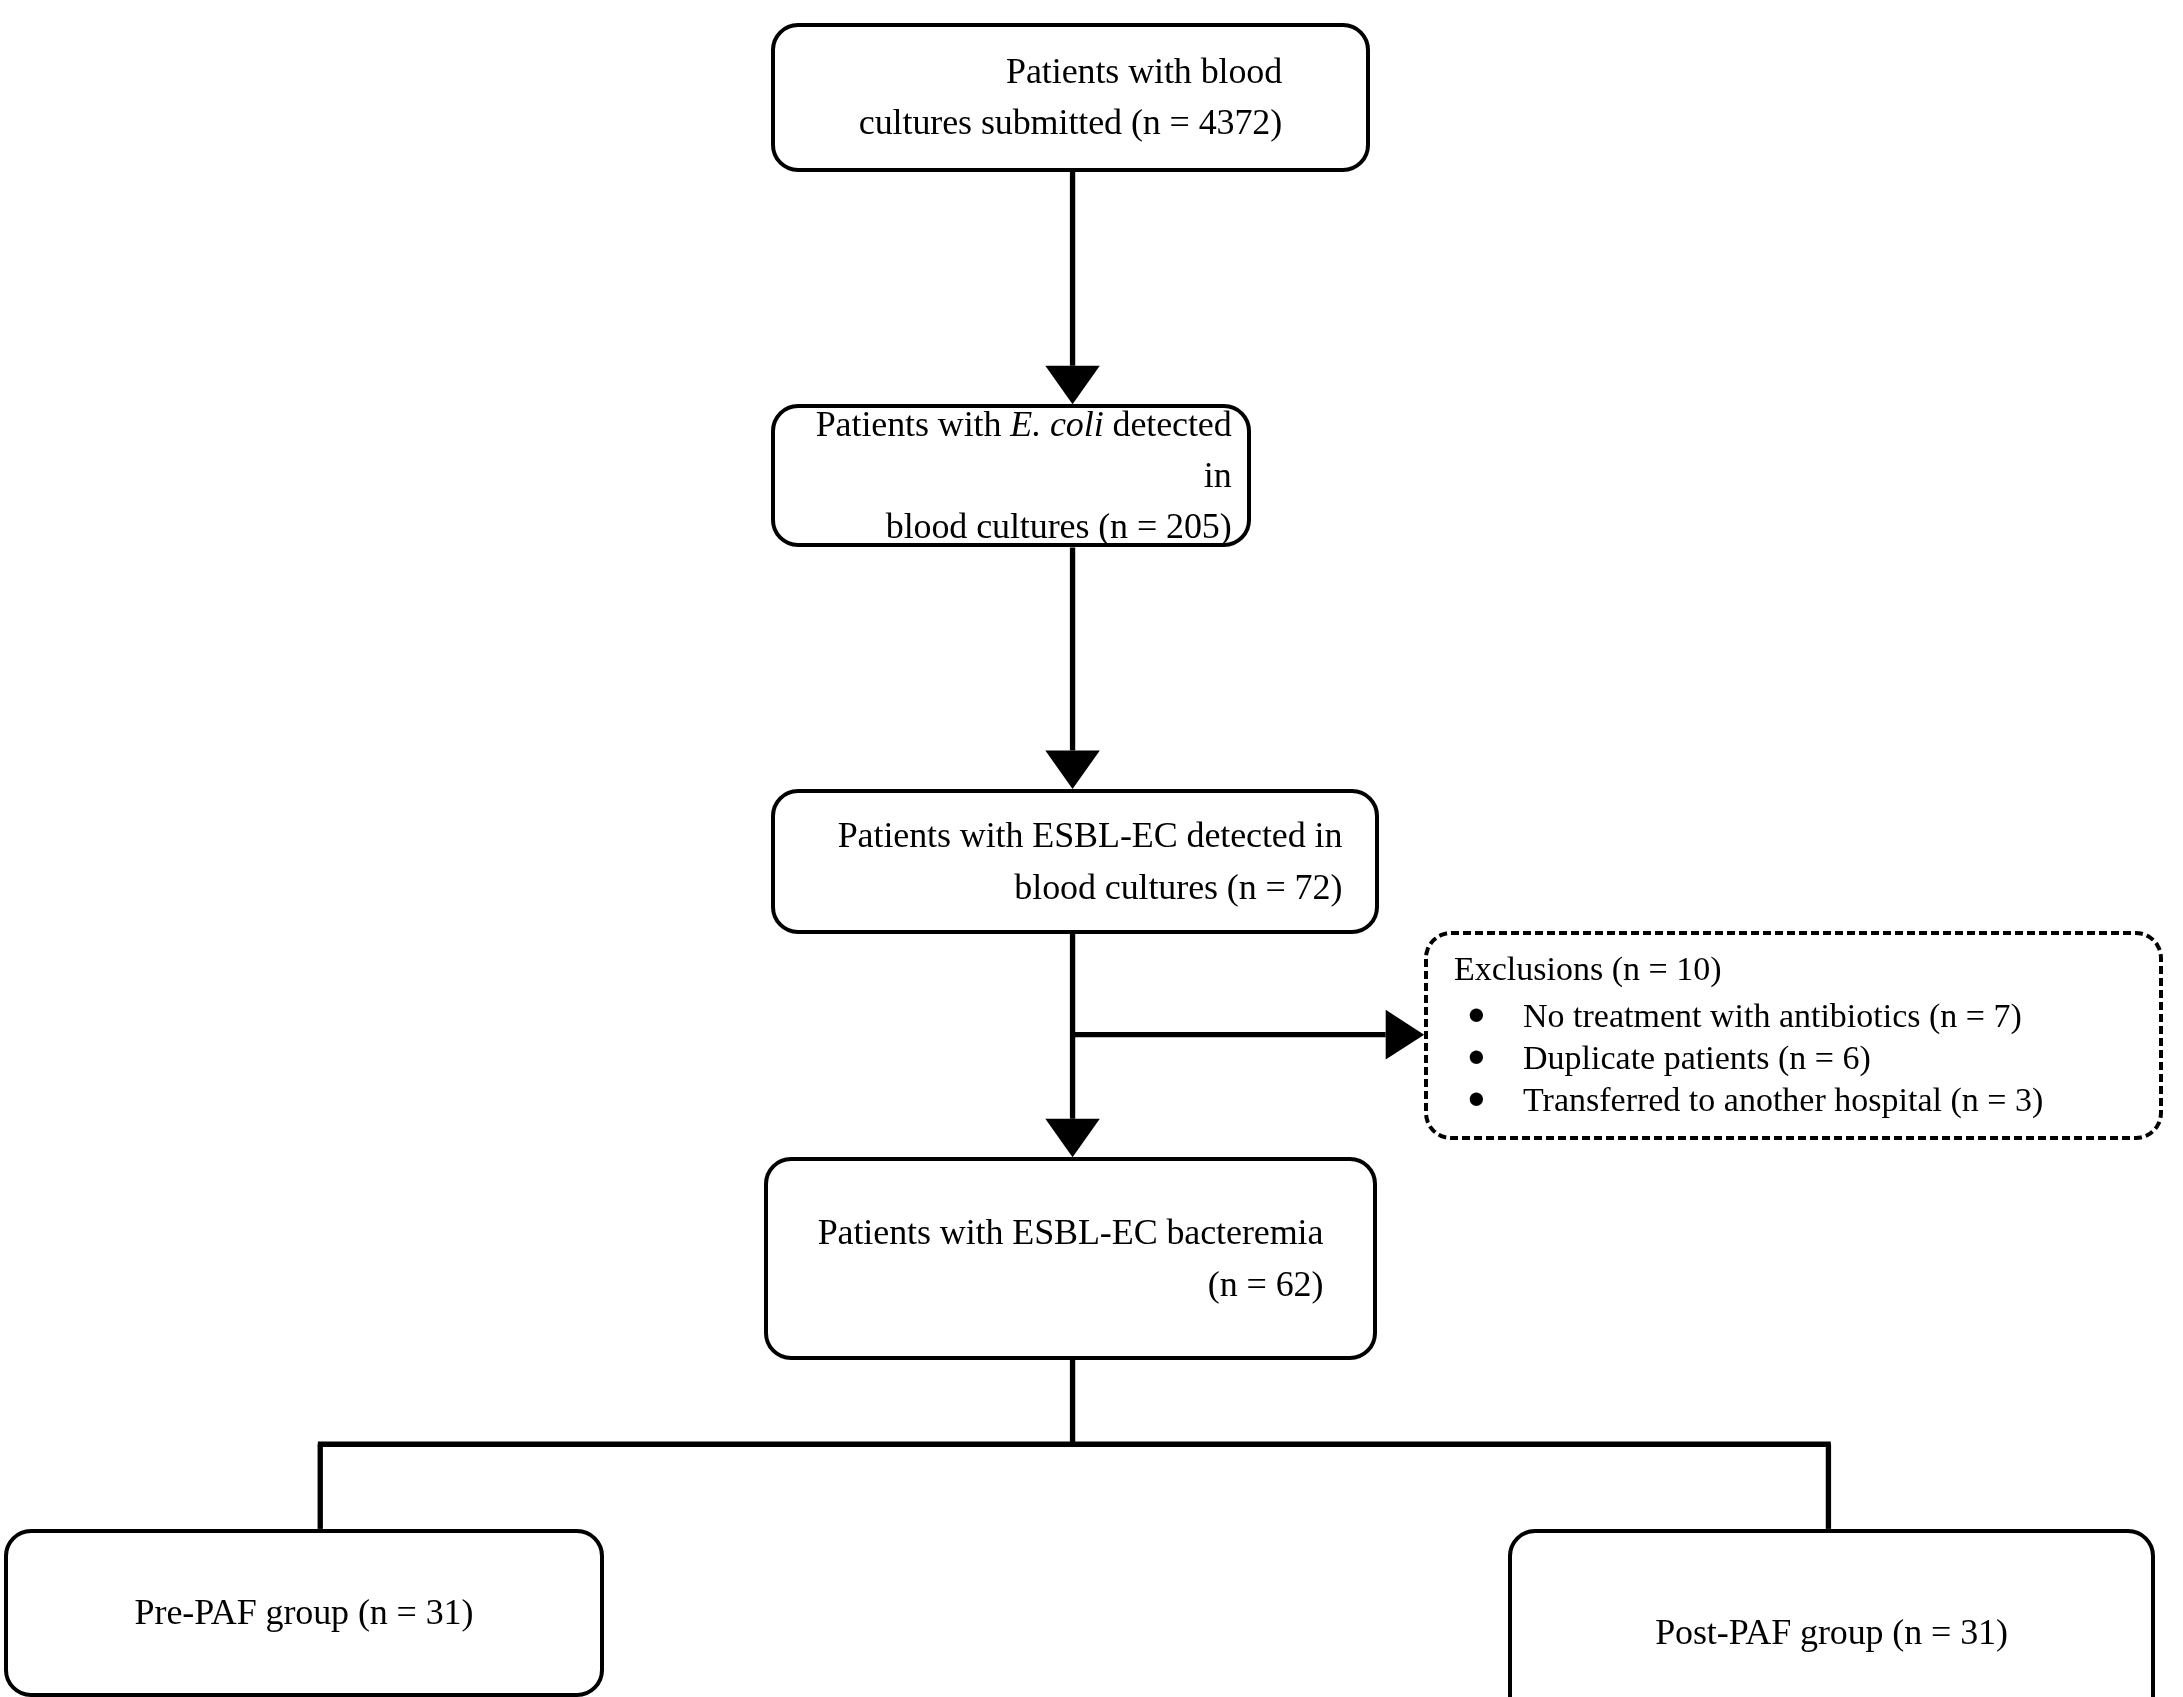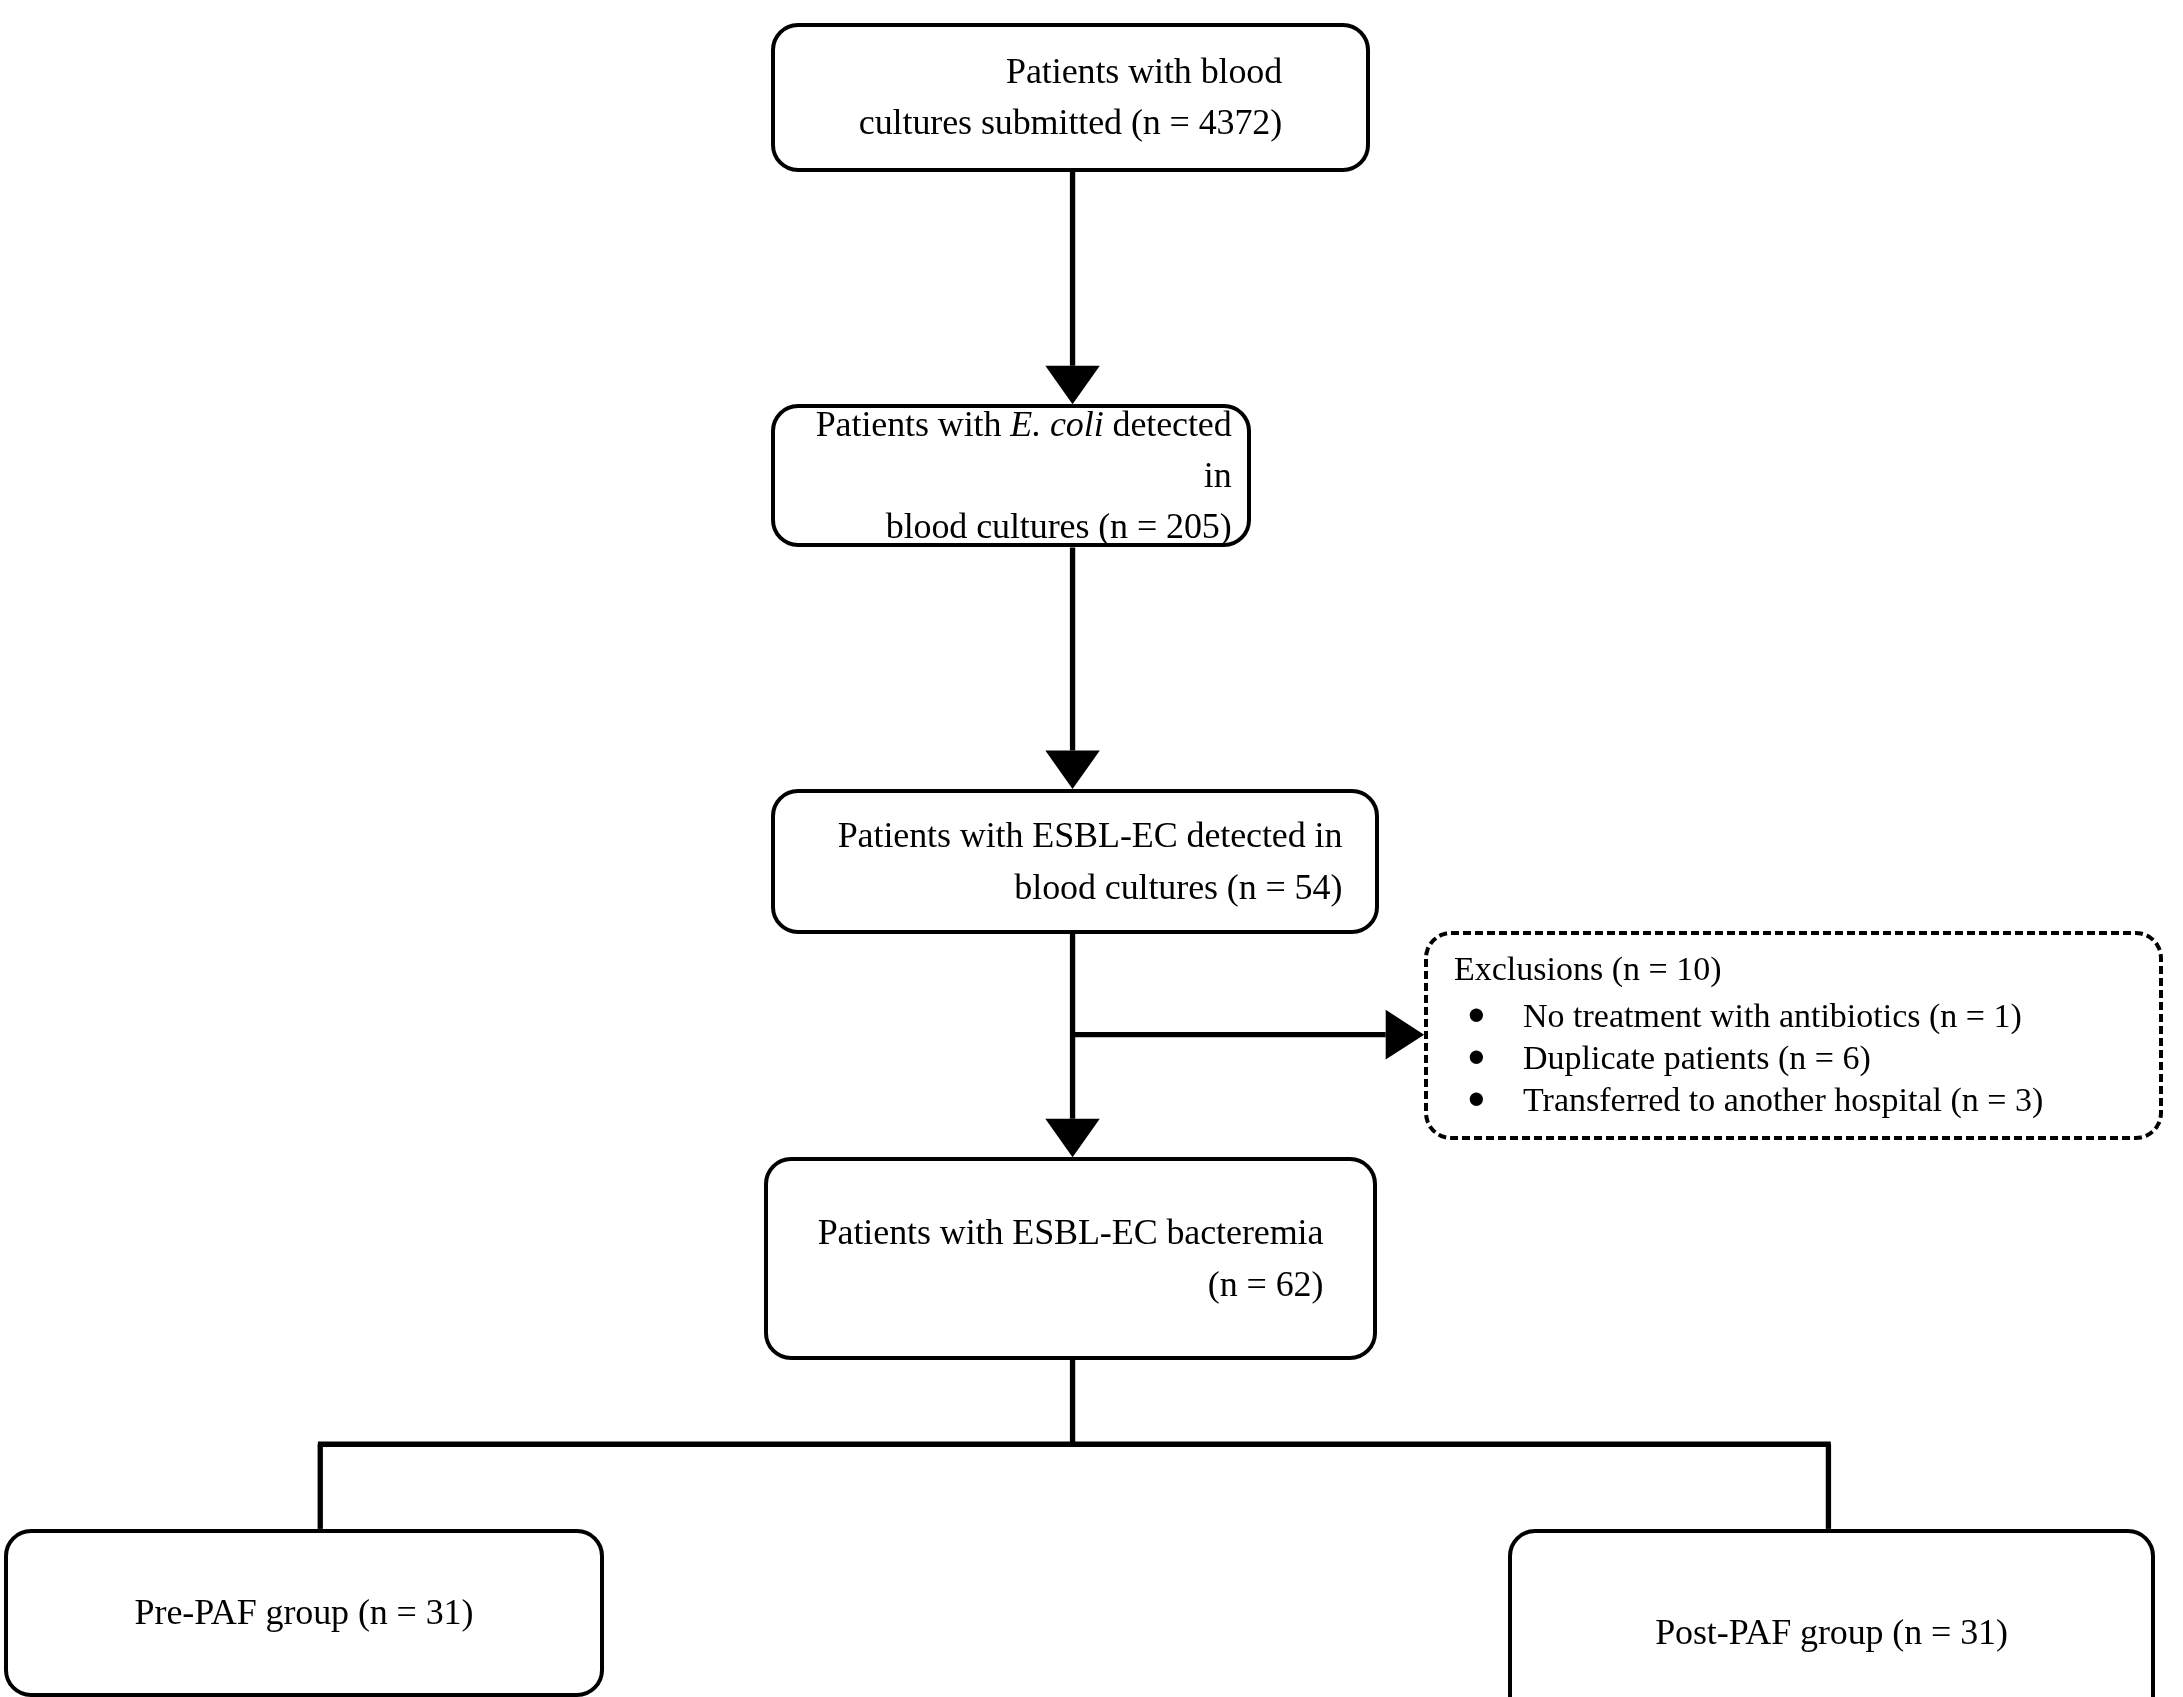--- a/index.html
+++ b/index.html
@@ -152,30 +152,30 @@
   <div class="node" id="node-ecoli-detected">
     <span class="node-text">
       <span>Patients with </span><span class="sci">E. coli</span><span> detected in</span><br>
       <span>blood cultures (n = 205)</span>
     </span>
   </div>
 
   <div class="node" id="node-esbl-detected">
     <span class="node-text">
       <span>Patients with ESBL-EC detected in</span><br>
-      <span>blood cultures (n = 54)</span>
+      <span>blood cultures (n = 72)</span>
     </span>
   </div>
 
   <div id="node-exclusions">
     <div class="exclusions-title">Exclusions (n = 10)</div>
     <ul class="exclusions-list">
       <li>
         <span class="bullet-glyph">●</span>
-        <span>No treatment with antibiotics (n = 1)</span>
+        <span>No treatment with antibiotics (n = 7)</span>
       </li>
       <li>
         <span class="bullet-glyph">●</span>
         <span>Duplicate patients (n = 6)</span>
       </li>
       <li>
         <span class="bullet-glyph">●</span>
         <span>Transferred to another hospital (n = 3)</span>
       </li>
     </ul>

